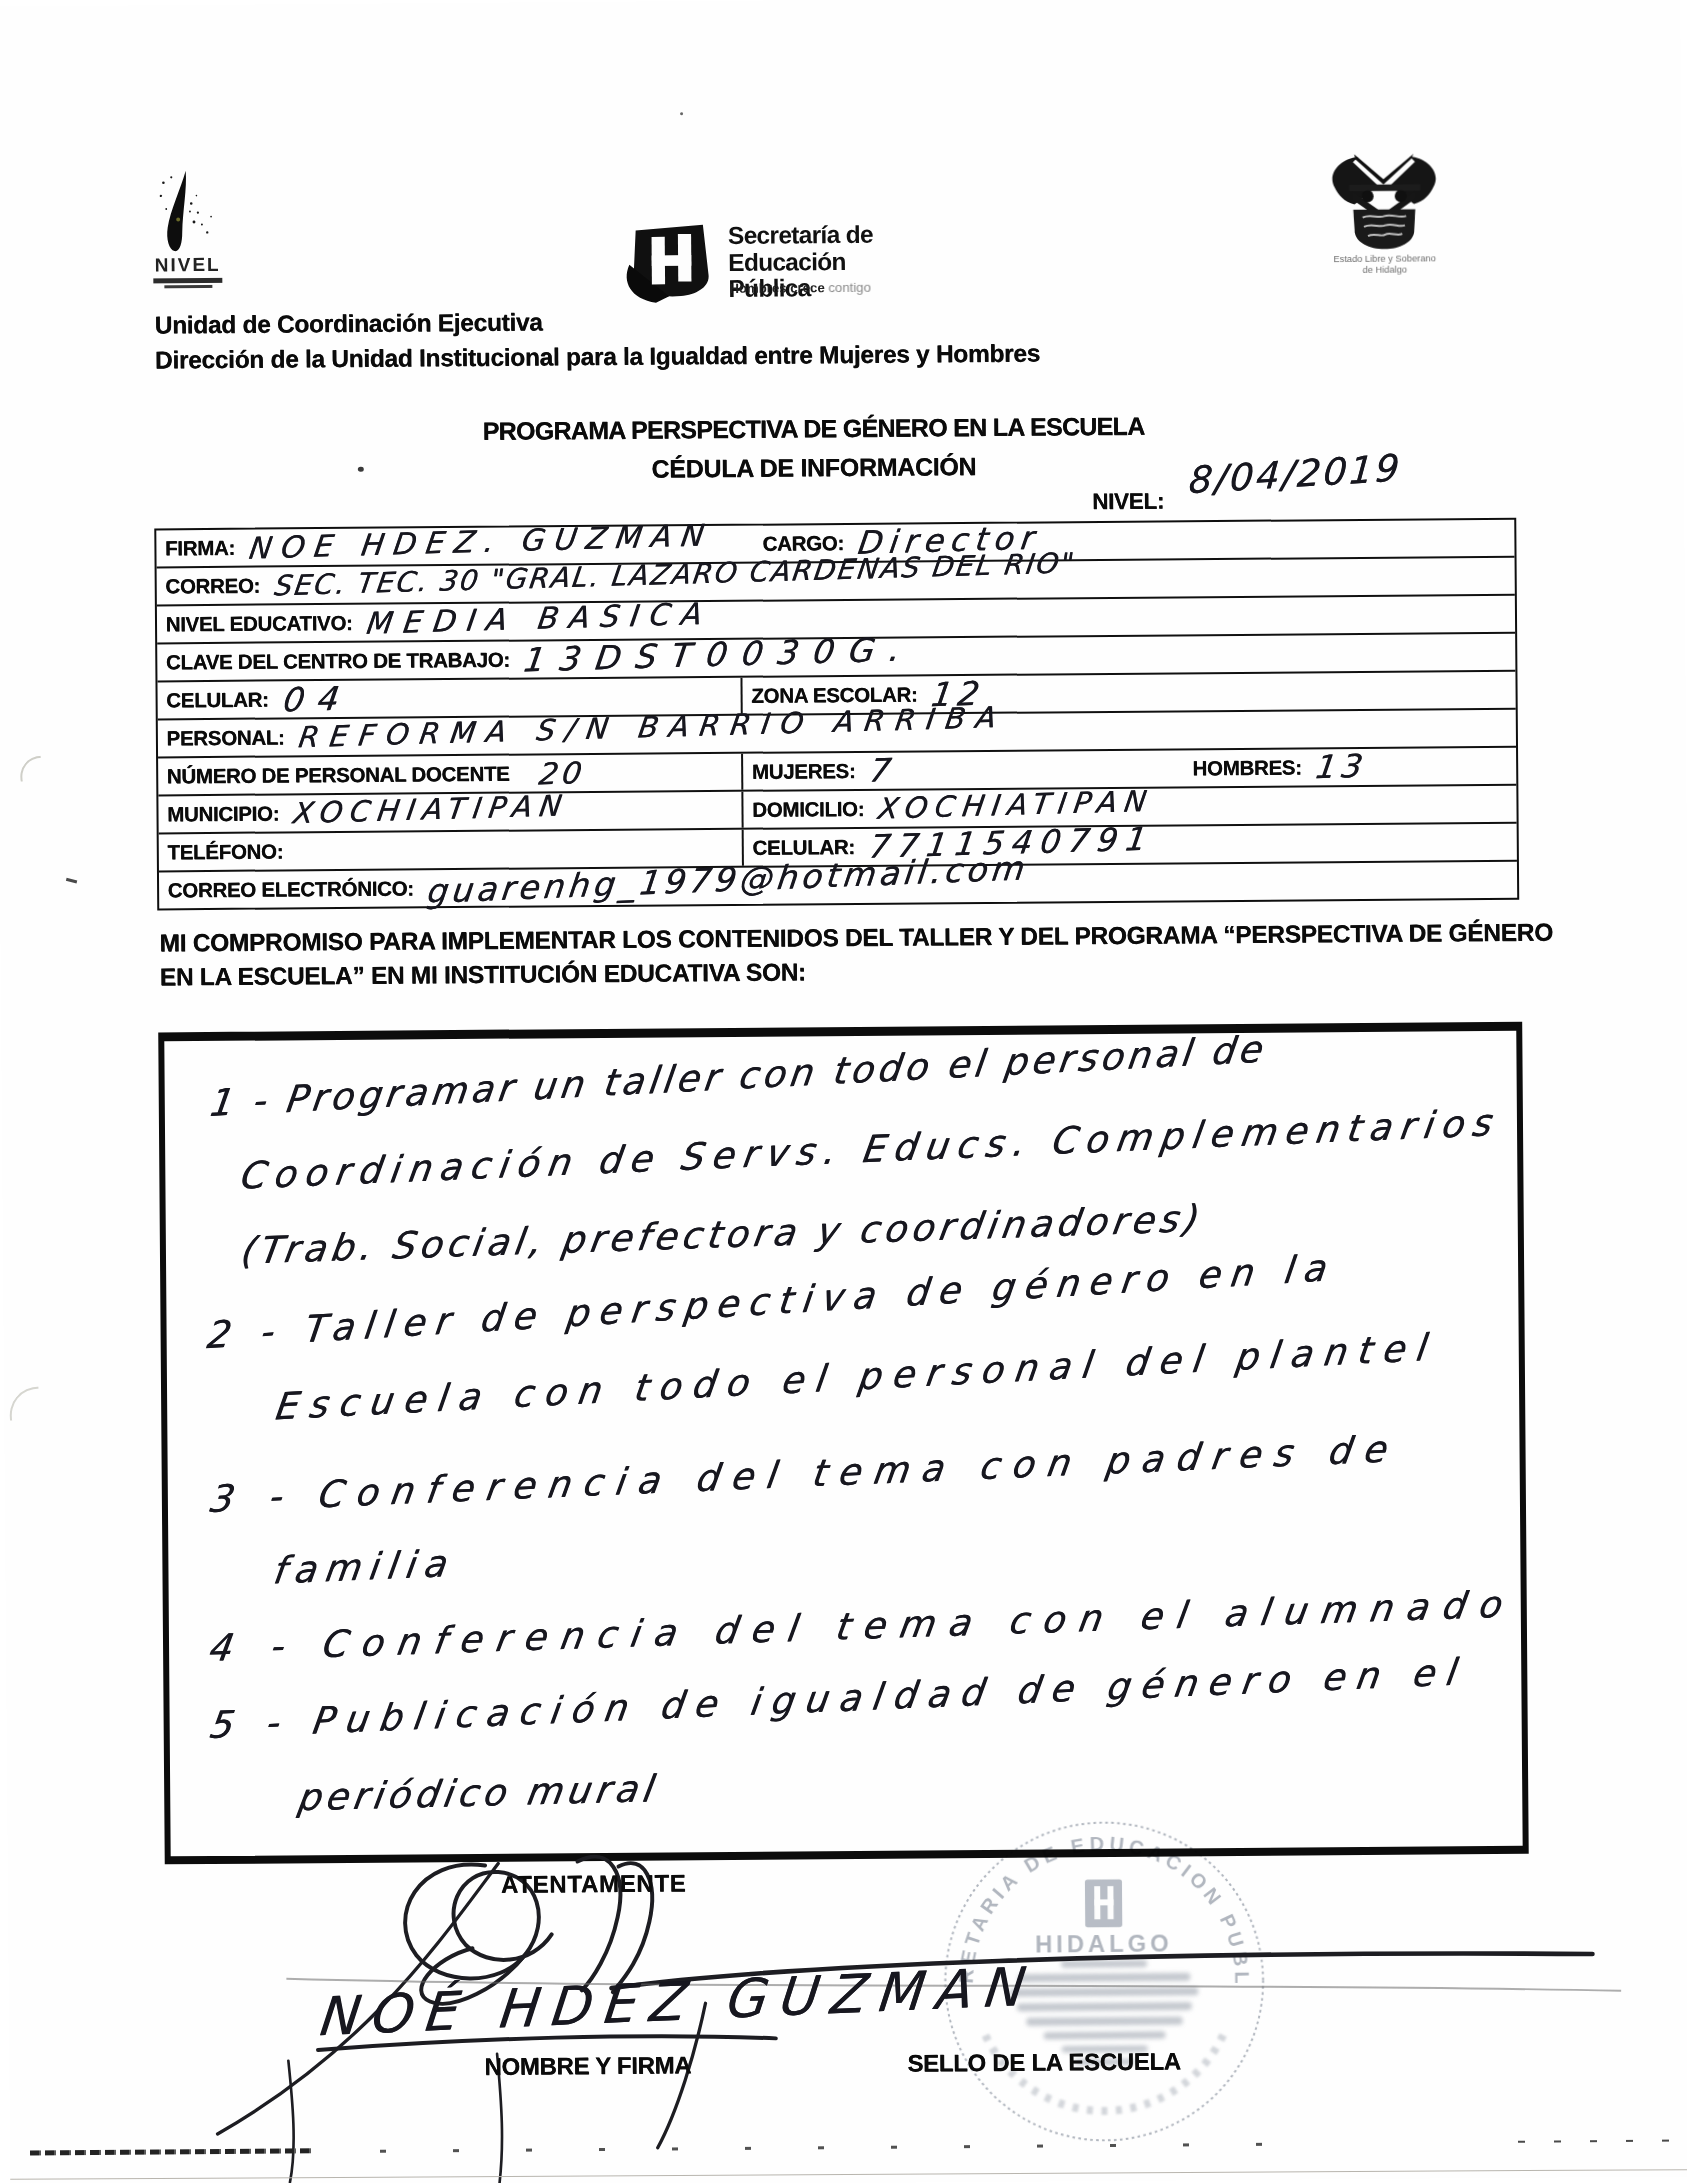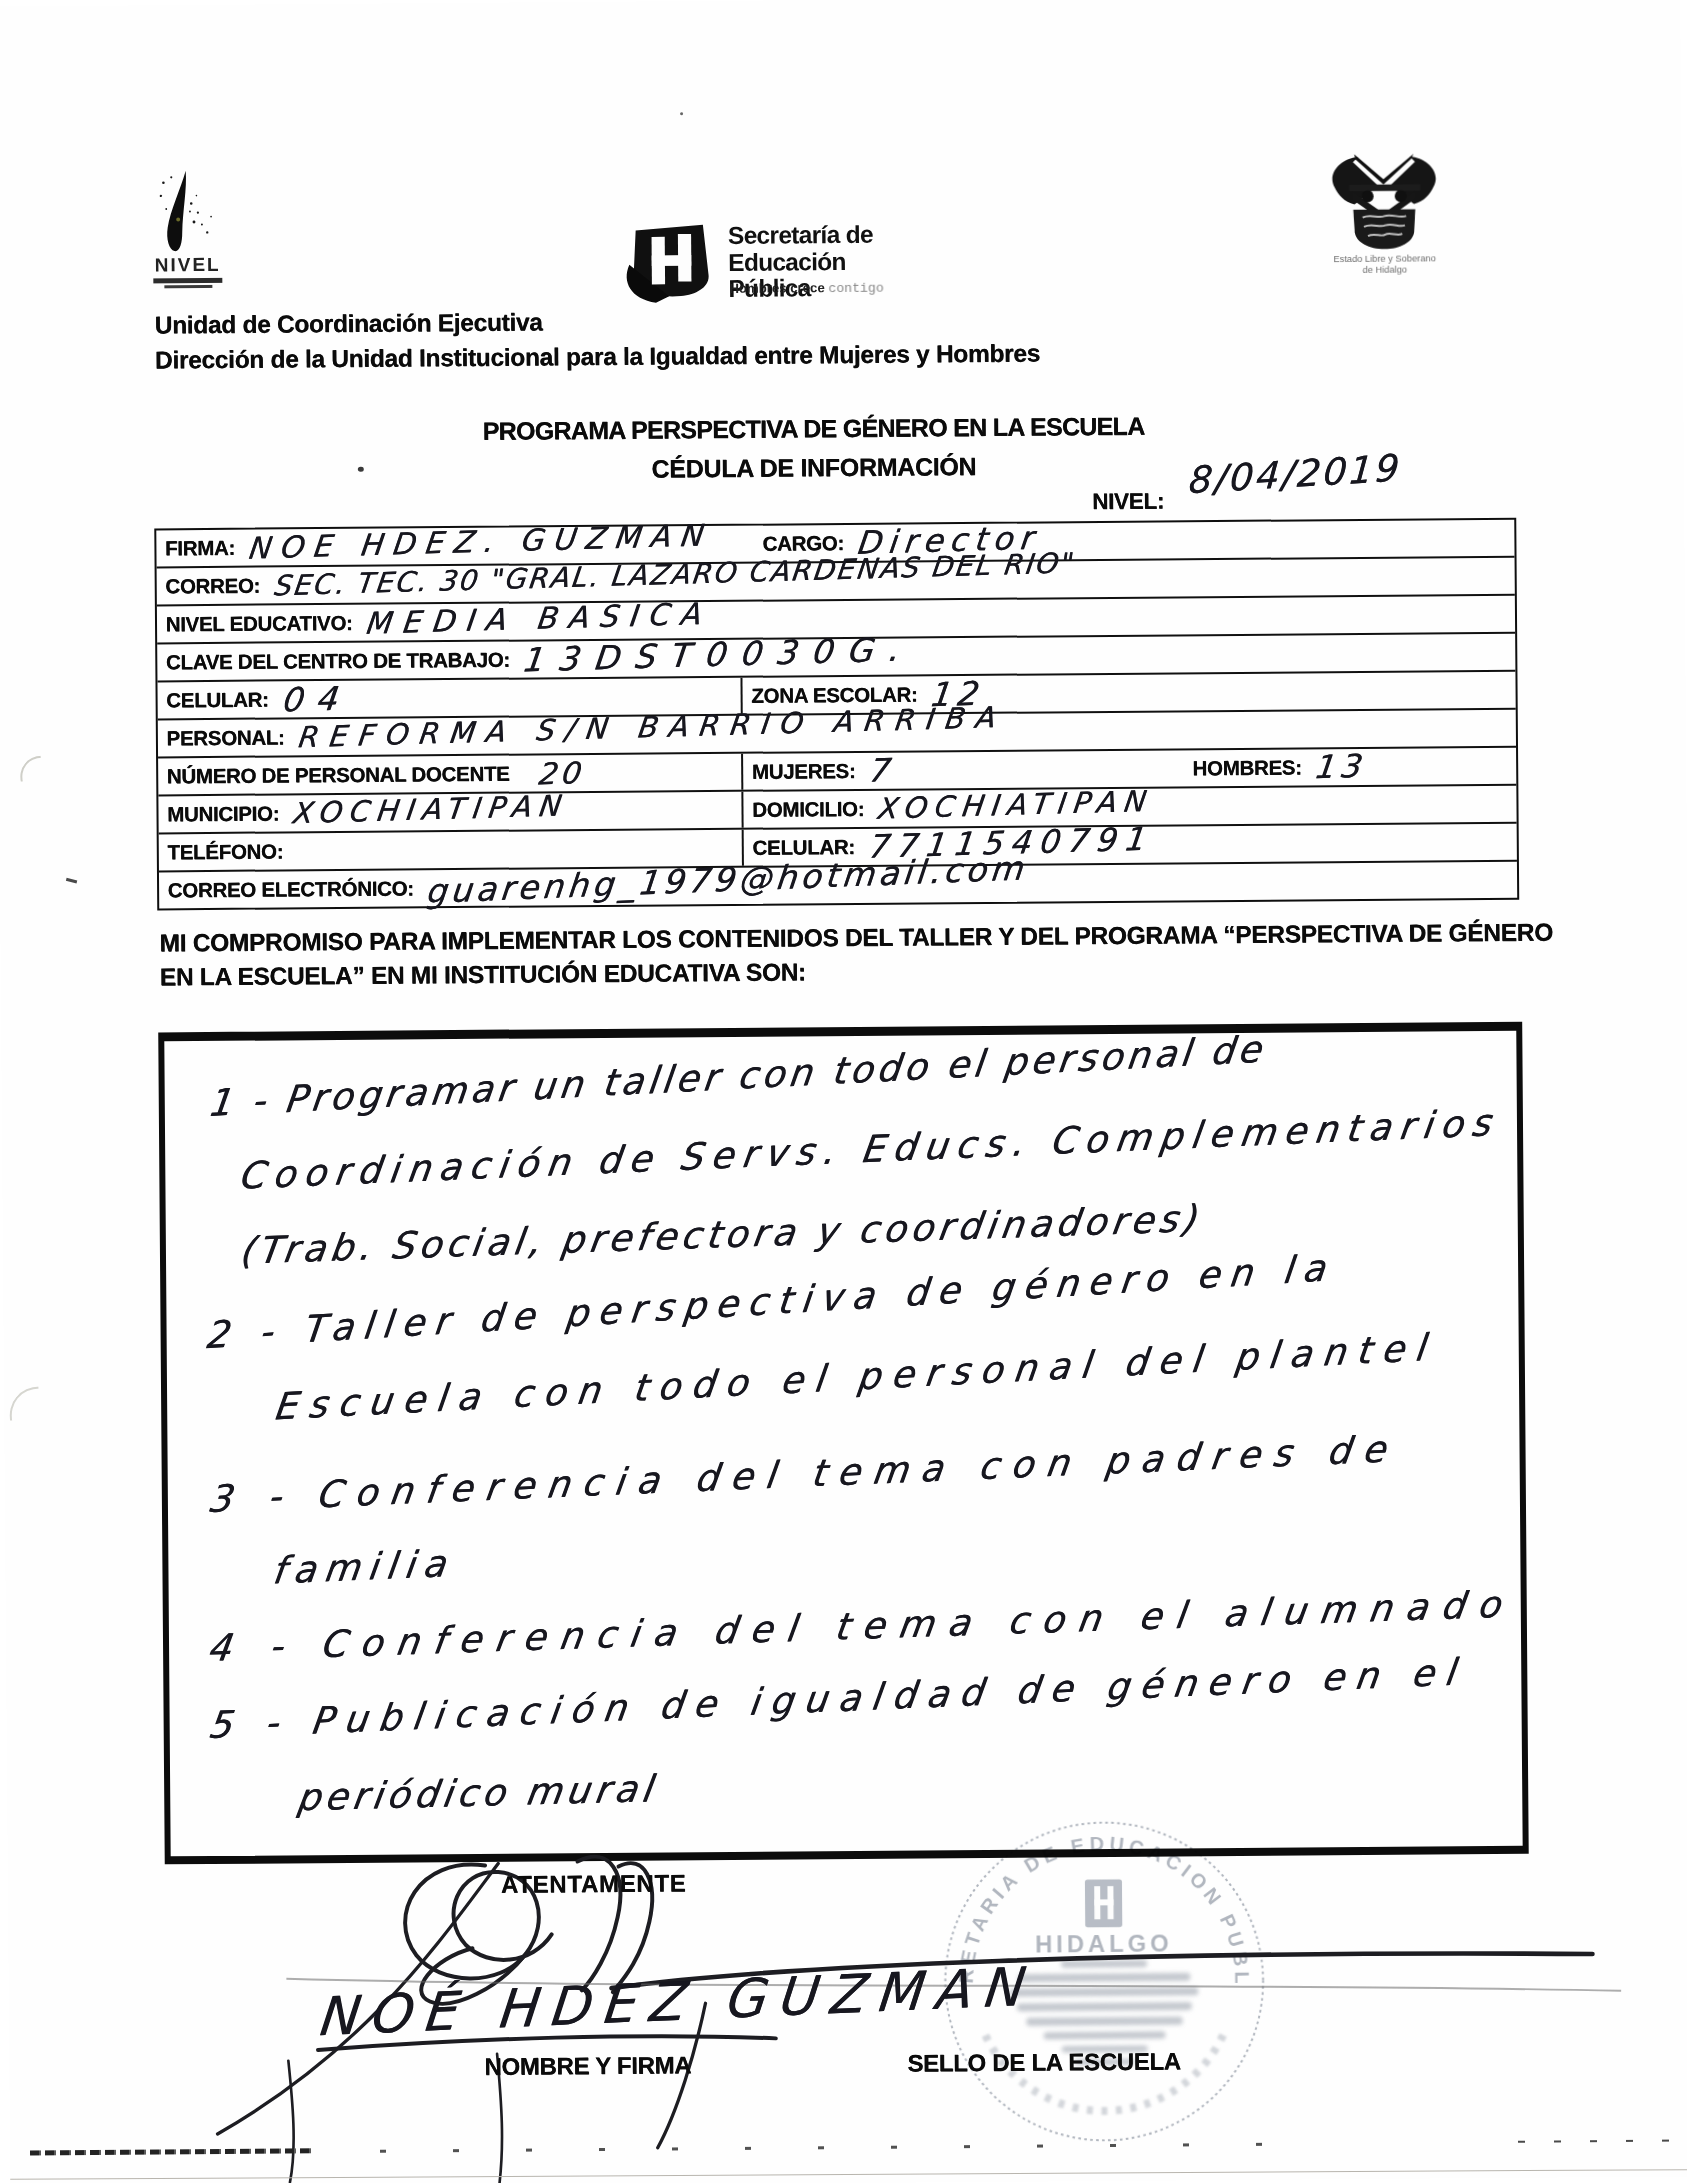--- a/index.html
+++ b/index.html
@@ -19,21 +19,21 @@
       font-size:19px;font-weight:700;color:#232323;letter-spacing:2px;
       font-family:"Liberation Sans",sans-serif;}
   .uiimh-bar1{position:absolute;top:109px;left:1.3px;width:69px;height:4.6px;background:#2c2c2c;filter:blur(0.7px);}
   .uiimh-bar2{position:absolute;top:116px;left:12px;width:48px;height:3.3px;background:#3a3a3a;filter:blur(0.7px);}
   #seplogo{left:622px;top:217px;width:311px;height:89px;}
   .sep-text{position:absolute;left:111px;top:5.3px;}
   .sep-text .l{font-size:24.5px;line-height:26.5px;font-weight:700;color:#111;
       font-family:"Liberation Sans",sans-serif;letter-spacing:-0.7px;}
   .sep-tag{position:absolute;left:112px;top:63px;font-size:13.2px;color:#222;
       font-weight:700;font-family:"Liberation Sans",sans-serif;}
-  .sep-tag .light{color:#8a8a8a;font-weight:400;filter:blur(0.4px);font-family:Liberation Mono, monospace;}
+  .sep-tag .light{color:#8a8a8a;font-weight:400;filter:blur(0.4px);}
   #crest{left:1320px;top:157px;width:139px;height:132px;}
   .crest-cap{position:absolute;top:101px;left:0;width:139px;text-align:center;
       font-size:9.3px;line-height:11.2px;color:#6d6d6d;filter:blur(0.3px);
       font-family:"Liberation Sans",sans-serif;}
   
   #dept1{left:159px;top:306px;font-size:24.5px;}
   #dept2{left:159px;top:341px;font-size:24.5px;}
   #title1{left:0;top:414px;width:1634px;text-align:center;font-size:25px;letter-spacing:-0.7px;}
   #title2{left:0;top:453px;width:1634px;text-align:center;font-size:25px;}
   #fecha-label{left:1095px;top:491px;font-size:22.5px;}

